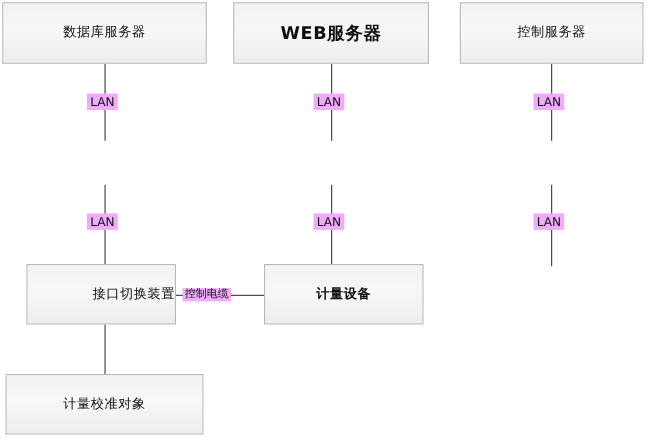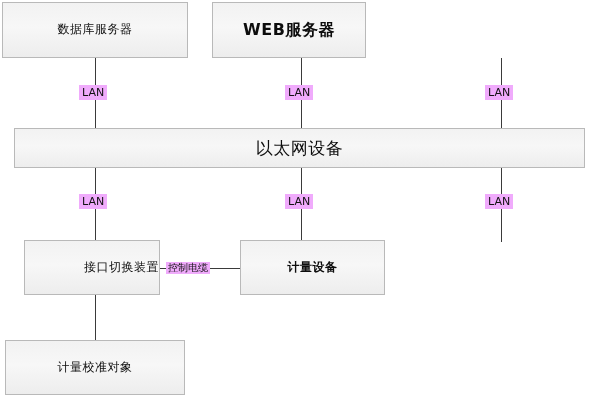--- a/index.html
+++ b/index.html
@@ -93,28 +93,28 @@
   <div class="vline" style="left:501px; top:168px; height:74px;"></div>
 
   <div class="vline" style="left:95px; top:295px; height:45px;"></div>
 
   <div class="hline" style="left:160px; top:268px; width:80px;"></div>
 
   <div class="node" style="left:2px; top:2px; width:186px; height:56px;">
     <span class="label">数据库服务器</span>
   </div>
 
-  <div class="node weblabel" style="left:212px; top:2px; width:154px; height:56px;">
+  <div class="node weblabel" style="left:212px; top:2px; width:178px; height:56px;">
     <span class="label">WEB服务器</span>
   </div>
 
+  <div class="node" style="left:418px; top:2px; width:167px; height:56px;">
+    <span class="label">控制服务器</span>
+  </div>
 
-  <div class="node bar" style="left:14px; top:128px; width:571px; height:40px;">
-    <span class="label">以太网设备</span>
-  </div>
 
   <div class="node" style="left:24px; top:240px; width:136px; height:55px;justify-content:flex-end;">
     <span class="label">接口切换装置</span>
   </div>
 
   <div class="node" style="left:240px; top:240px; width:145px; height:55px;font-weight:bold;">
     <span class="label">计量设备</span>
   </div>
 
 

